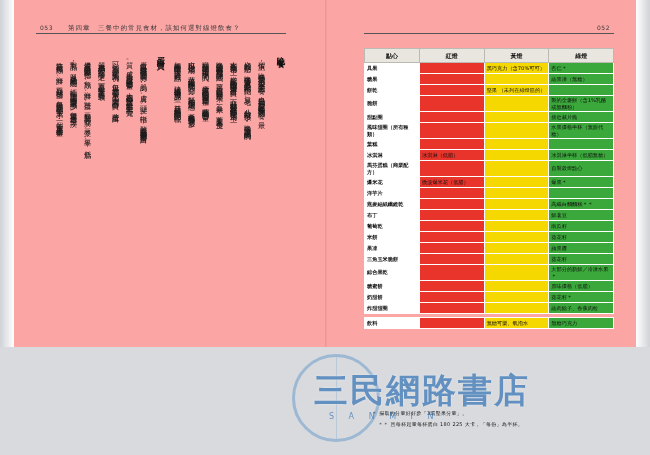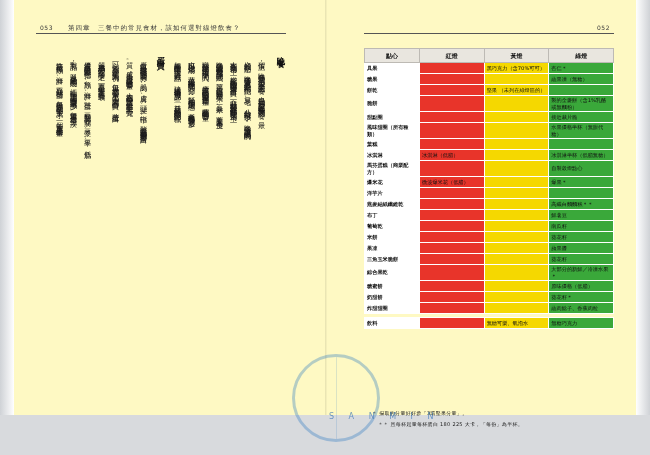--- a/index.html
+++ b/index.html
@@ -3,22 +3,22 @@
 <meta charset="utf-8">
 <style>
   html,body{margin:0;padding:0;}
   body{
     width:650px;height:455px;overflow:hidden;
     background:#d8dadd;
     font-family:"DejaVu Sans","Liberation Sans",sans-serif;
   }
   #page{
     position:relative;
-    width:650px;height:415px;
-    background:#fef9c3;
+    width:650px;height:347px;
+    background:#fca5a5;
     box-sizing:border-box;
   }
   
   .gutter{
     position:absolute;top:0;bottom:0;left:325px;width:2px;
     background:linear-gradient(to right,rgba(0,0,0,0.10),rgba(0,0,0,0.02));
   }
   .page-edge-l{position:absolute;left:0;top:0;bottom:0;width:14px;background:linear-gradient(to right,#cfd2d6,#ffffff);}
   .page-edge-r{position:absolute;right:0;top:0;bottom:0;width:14px;background:linear-gradient(to left,#cfd2d6,#ffffff);}
 
@@ -308,15 +308,16 @@
       </tr>
     </tbody>
       </table>
   </div>
 
   <div class="footnote" id="fn1">＊ 攝取的分量好好參「3環堅果分量」。</div>
   <div class="footnote" id="fn2">＊＊ 且每杯起量每杯蛋白 180 225 大卡，「每份」為半杯。</div>
 
   <div id="wm">
     <div class="wm-globe"></div>
+    <div class="wm-text">三民網路書店</div>
     <div class="wm-sub">S A N M I N</div>
   </div>
 </div>
 
 </body></html>

